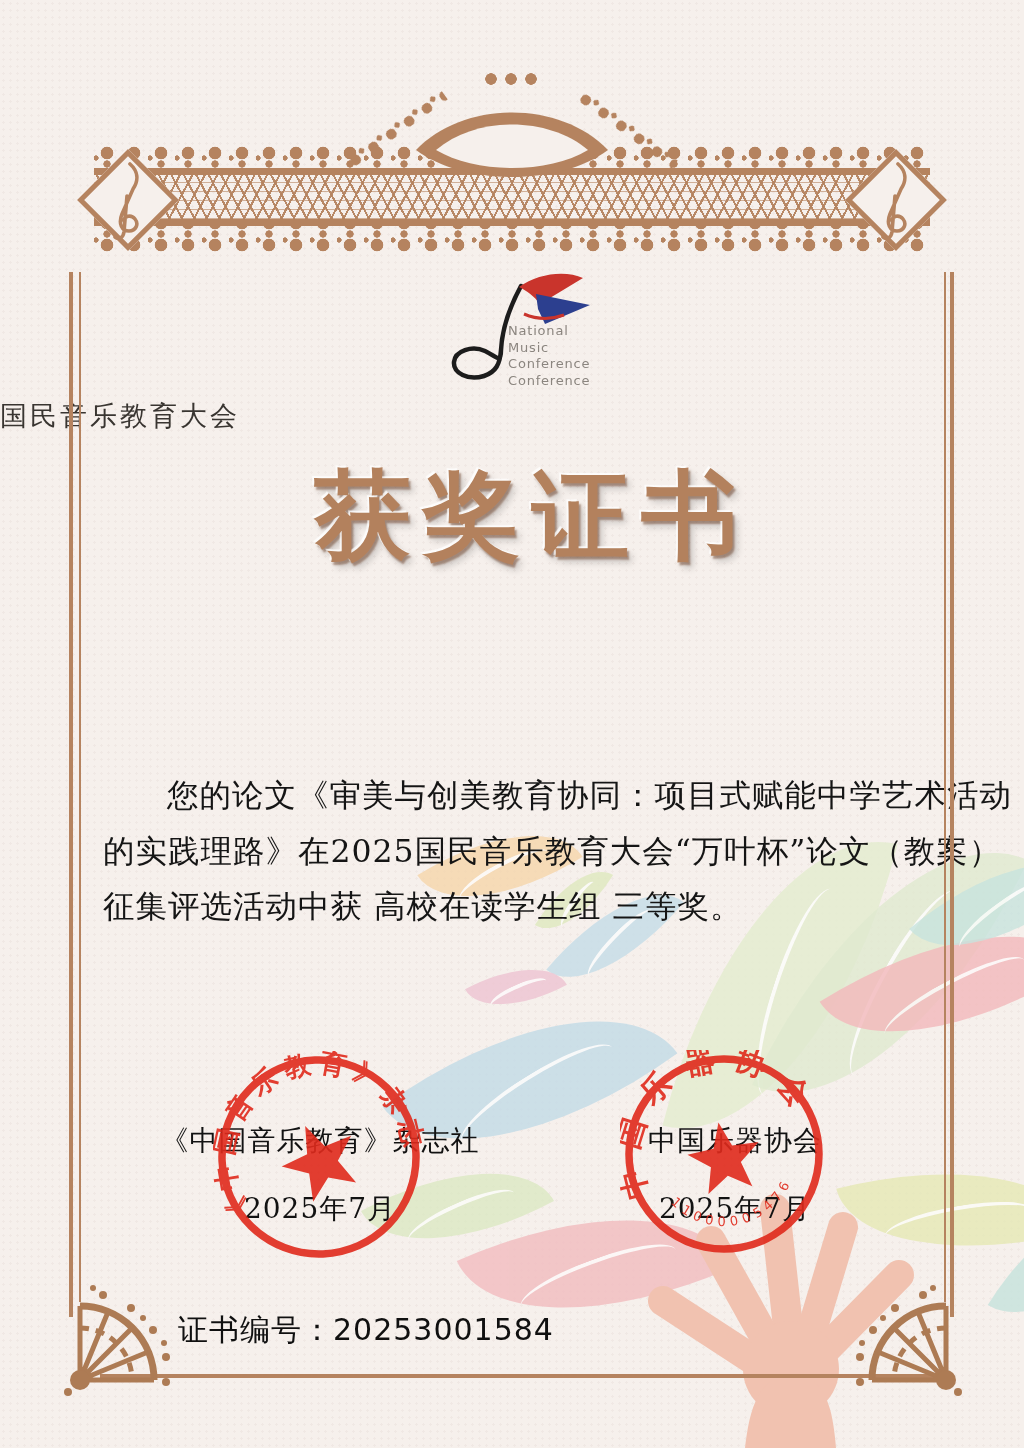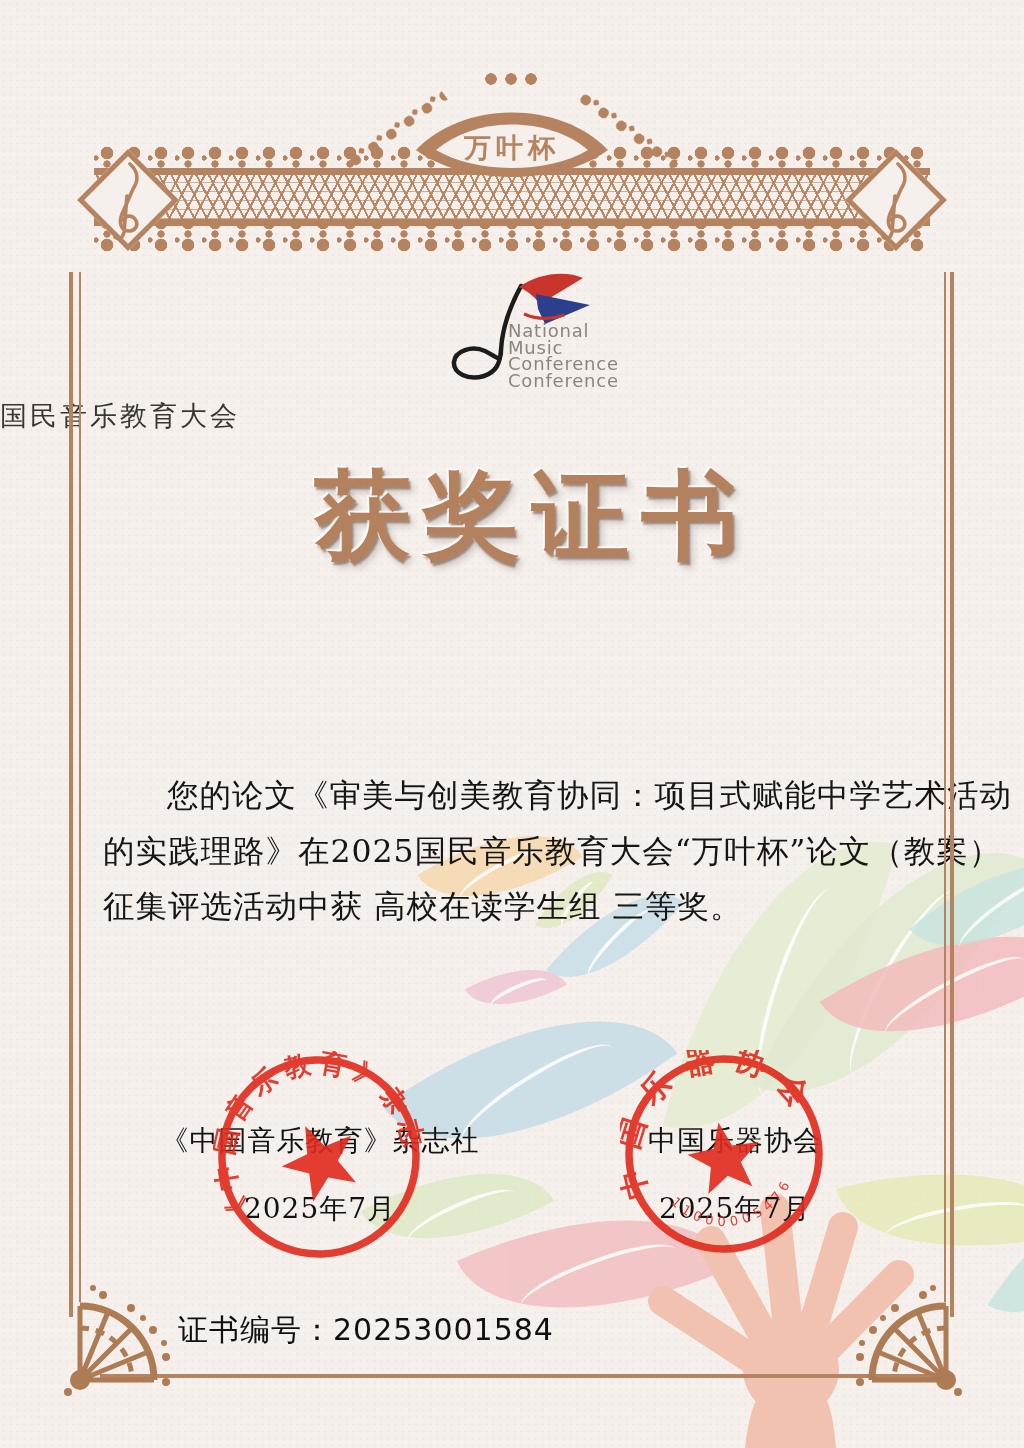--- a/index.html
+++ b/index.html
@@ -48,21 +48,21 @@
     background-size:22px 16px;}
   .crown-peak{position:absolute;left:152px;top:0px;width:60px;height:24px;
     background-image:radial-gradient(circle at 9px 9px,#b5835f 5.5px,transparent 6px);
     background-size:20px 24px;}
   .cup-name{position:absolute;left:84px;top:60px;width:196px;text-align:center;
     font-size:27px;font-weight:bold;color:#b5835f;letter-spacing:5px;}
 
   
   .logo-note{position:absolute;left:438px;top:272px;z-index:4;}
   .logo-text{position:absolute;left:508px;top:323px;z-index:4;
-    font-family:"DejaVu Sans",sans-serif;font-size:18px;line-height:16.5px;
+    font-family:"DejaVu Sans",sans-serif;font-size:13px;line-height:16.5px;
     color:#8b857f;letter-spacing:.8px;}
   .org-cn{position:absolute;left:0;top:398px;width:1024px;z-index:4;
     font-family:"DejaVu Sans",sans-serif;font-size:27px;letter-spacing:3px;color:#393531;}
 
   
   .title{position:absolute;left:0;top:452px;width:1024px;text-align:center;z-index:4;
     font-size:97px;font-weight:bold;letter-spacing:12px;color:#b3815d;
     text-shadow:-2px -2px 1px rgba(255,255,255,.8), 2px 3px 2px rgba(106,62,38,.5),
       5px 6px 7px rgba(0,0,0,.16);padding-left:20px;}
 
@@ -139,21 +139,20 @@
       </svg>
     </div>
     <div class="crown">
       <div class="crown-peak"></div>
       <div class="crown-strip" style="left:8px;top:52px;transform:rotate(-36deg);"></div>
       <div class="crown-strip" style="right:8px;top:52px;transform:rotate(36deg);"></div>
       <svg class="abs" style="left:84px;top:28px;" width="196" height="96" viewBox="0 0 196 96">
         <path d="M2 52 C50 2 146 2 194 52 C146 88 50 88 2 52 Z" fill="#b5835f"></path>
         <path d="M22 52 C62 18 134 18 174 52 C134 76 62 76 22 52 Z" fill="#f6f0ec"></path>
       </svg>
-      <div class="cup-name">万叶杯</div>
     </div>
   </div>
 
   <div class="frame">
     <div class="fl" style="left:69px;top:272px;width:3.5px;height:1045px;"></div>
     <div class="fl" style="left:79px;top:272px;width:1.5px;height:1030px;"></div>
     <div class="fl" style="left:944px;top:272px;width:1.5px;height:1030px;"></div>
     <div class="fl" style="left:950px;top:272px;width:3.5px;height:1045px;"></div>
     <div class="fl" style="left:100px;top:1374px;width:835px;height:3.5px;"></div>
     <svg class="corner" style="left:46px;top:1270px;" viewBox="0 0 138 132">

